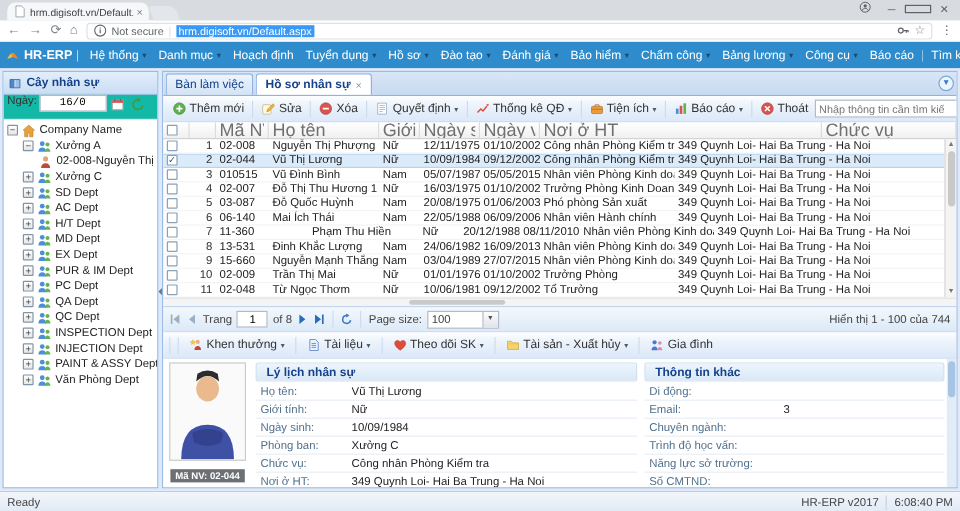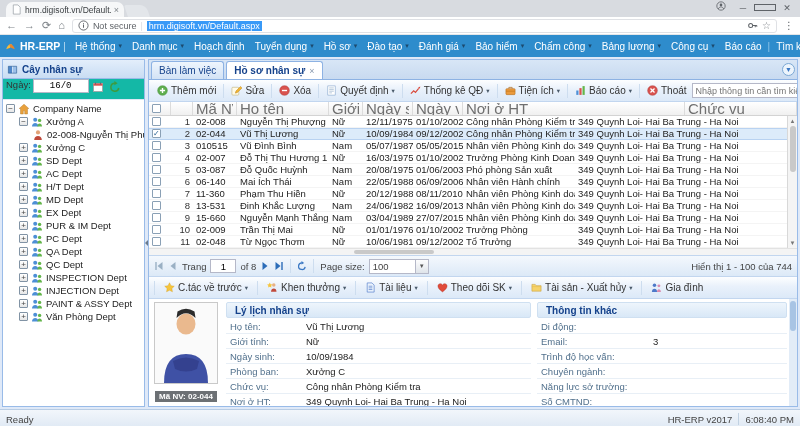--- a/index.html
+++ b/index.html
@@ -30,21 +30,21 @@
   .brand{font-weight:bold;font-size:10.5px;margin:0 2px 0 3px}
   .branddiv{color:#bcdcf2;margin-right:3px}
   .mb-item{display:flex;align-items:center;gap:3px;padding:0 5px;cursor:pointer}
   .mb-arrow{color:#1c4a6e;font-size:7px}
   .mb-sep{color:#8ec4e8;padding:0 1px}
   .ico{display:inline-flex;align-items:center;justify-content:center;line-height:0}
   .ico svg{width:11px;height:11px}
 
   
   .main{height:352px;background:#dfe9f8;display:flex;padding:2px;gap:0;position:relative}
-  .sidebar{width:143px;background:#fff;border:1px solid #99bbe8;display:flex;flex-direction:column;overflow:hidden}
+  .sidebar{width:130px;background:#fff;border:1px solid #99bbe8;display:flex;flex-direction:column;overflow:hidden}
   .side-header{height:19px;background:linear-gradient(#e3eefb,#c9ddf3);border-bottom:1px solid #99bbe8;display:flex;align-items:center;gap:4px;padding:0 4px;color:#15428b;font-weight:bold;font-size:10px}
   .side-daterow{height:21px;background:#14b8a6;border-bottom:1px solid #dde8f4;display:flex;gap:2px;padding:0 3px}
   .side-daterow label{font-size:9.5px;color:#333}
   .dateinput{width:56px;height:14px;border:1px solid #b5b8c8;font-size:9px;padding:0 16px;font-family:Liberation Mono, monospace}
   .calbtn,.refbtn{width:15px;height:15px;display:flex;align-items:center;justify-content:center;cursor:pointer}
   .tree{flex:1;padding-top:2px;overflow:hidden;font-size:9.5px}
   .tree-node{height:13px;display:flex;align-items:center;gap:3px;white-space:nowrap;overflow:hidden;cursor:pointer}
   .exp{width:9px;height:9px;flex:none;border:1px solid #8193a5;background:linear-gradient(#fff,#e6e6e6);font-size:8px;line-height:7px;text-align:center;color:#444;border-radius:1px}
   .tree .ico svg{width:12px;height:12px}
   .splitter{width:3px;position:relative}
@@ -692,21 +692,21 @@
               <div class="g-cell" style="width: 50px;">06/09/2006</div>
               <div class="g-cell" style="width: 112px;">Nhân viên Hành chính</div>
               <div class="g-cell flex">349 Quynh Loi- Hai Ba Trung - Ha Noi</div>
             </div>
             <div class="grid-row">
               <div class="g-cell" style="width: 22px;">
                 <span class="cb"></span>
               </div>
               <div class="g-cell num" style="width: 22px;">7</div>
               <div class="g-cell" style="width: 44px;">11-360</div>
-              <div class="g-cell" style="width: 92px;">Phạm Thu Hiền</div>
+              <div class="g-cell" style="width: 92px; margin-left: 33px;">Phạm Thu Hiền</div>
               <div class="g-cell" style="width: 34px;">Nữ</div>
               <div class="g-cell" style="width: 50px;">20/12/1988</div>
               <div class="g-cell" style="width: 50px;">08/11/2010</div>
               <div class="g-cell" style="width: 112px;">Nhân viên Phòng Kinh doanh</div>
               <div class="g-cell flex">349 Quynh Loi- Hai Ba Trung - Ha Noi</div>
             </div>
             <div class="grid-row">
               <div class="g-cell" style="width: 22px;">
                 <span class="cb"></span>
               </div>
@@ -809,29 +809,20 @@
           <span class="val">100</span>
           <span class="dd">▼</span>
         </div>
         <span class="pg-spacer"></span>
         <span class="pg-summary">Hiển thị 1 - 100 của 744</span>
       </div>
 
       <div class="dtoolbar">
         <span id="detail-toolbar-buttons" style="display:flex;align-items:center;gap:2px">
             <span class="tb-sep"></span>
-            <div class="tb-btn">
-              <span class="ico">
-                <svg viewBox="0 0 12 12">
-                  <path d="M6 .8l1.6 3.3 3.6.5-2.6 2.5.6 3.6L6 9l-3.2 1.7.6-3.6L.8 4.6l3.6-.5z" fill="#f6c53d" stroke="#cf9a1d" stroke-width="0.4"></path>
-                </svg>
-              </span>
-              <span>C.tác về trước</span>
-              <span class="tb-arrow">▾</span>
-            </div>
             <span class="tb-sep"></span>
             <div class="tb-btn">
               <span class="ico">
                 <svg viewBox="0 0 12 12">
                   <circle cx="7.4" cy="3.2" r="1.9" fill="#e9b184"></circle>
                   <path d="M4.4 10.6c0-2.3 1.3-3.6 3-3.6s3 1.3 3 3.6z" fill="#c0493b"></path>
                   <path d="M3 .6l.9 1.8 2 .3-1.4 1.4.3 2-1.8-1-1.8 1 .3-2L.1 2.7l2-.3z" fill="#f6c53d"></path>
                 </svg>
               </span>
               <span>Khen thưởng</span>
@@ -933,25 +924,25 @@
           <div id="right-fields">
               <div class="fld-row">
                 <span class="fld-label">Di động:</span>
                 <span class="fld-value nowrap"></span>
               </div>
               <div class="fld-row">
                 <span class="fld-label">Email:</span>
                 <span class="fld-value nowrap">3</span>
               </div>
               <div class="fld-row">
+                <span class="fld-label">Chuyên ngành:</span>
+                <span class="fld-value nowrap"></span>
+              </div>
+              <div class="fld-row">
                 <span class="fld-label">Trình độ học vấn:</span>
-                <span class="fld-value nowrap"></span>
-              </div>
-              <div class="fld-row">
-                <span class="fld-label">Chuyên ngành:</span>
                 <span class="fld-value nowrap"></span>
               </div>
               <div class="fld-row">
                 <span class="fld-label">Năng lực sở trường:</span>
                 <span class="fld-value nowrap"></span>
               </div>
               <div class="fld-row">
                 <span class="fld-label">Số CMTND:</span>
                 <span class="fld-value nowrap"></span>
               </div>

